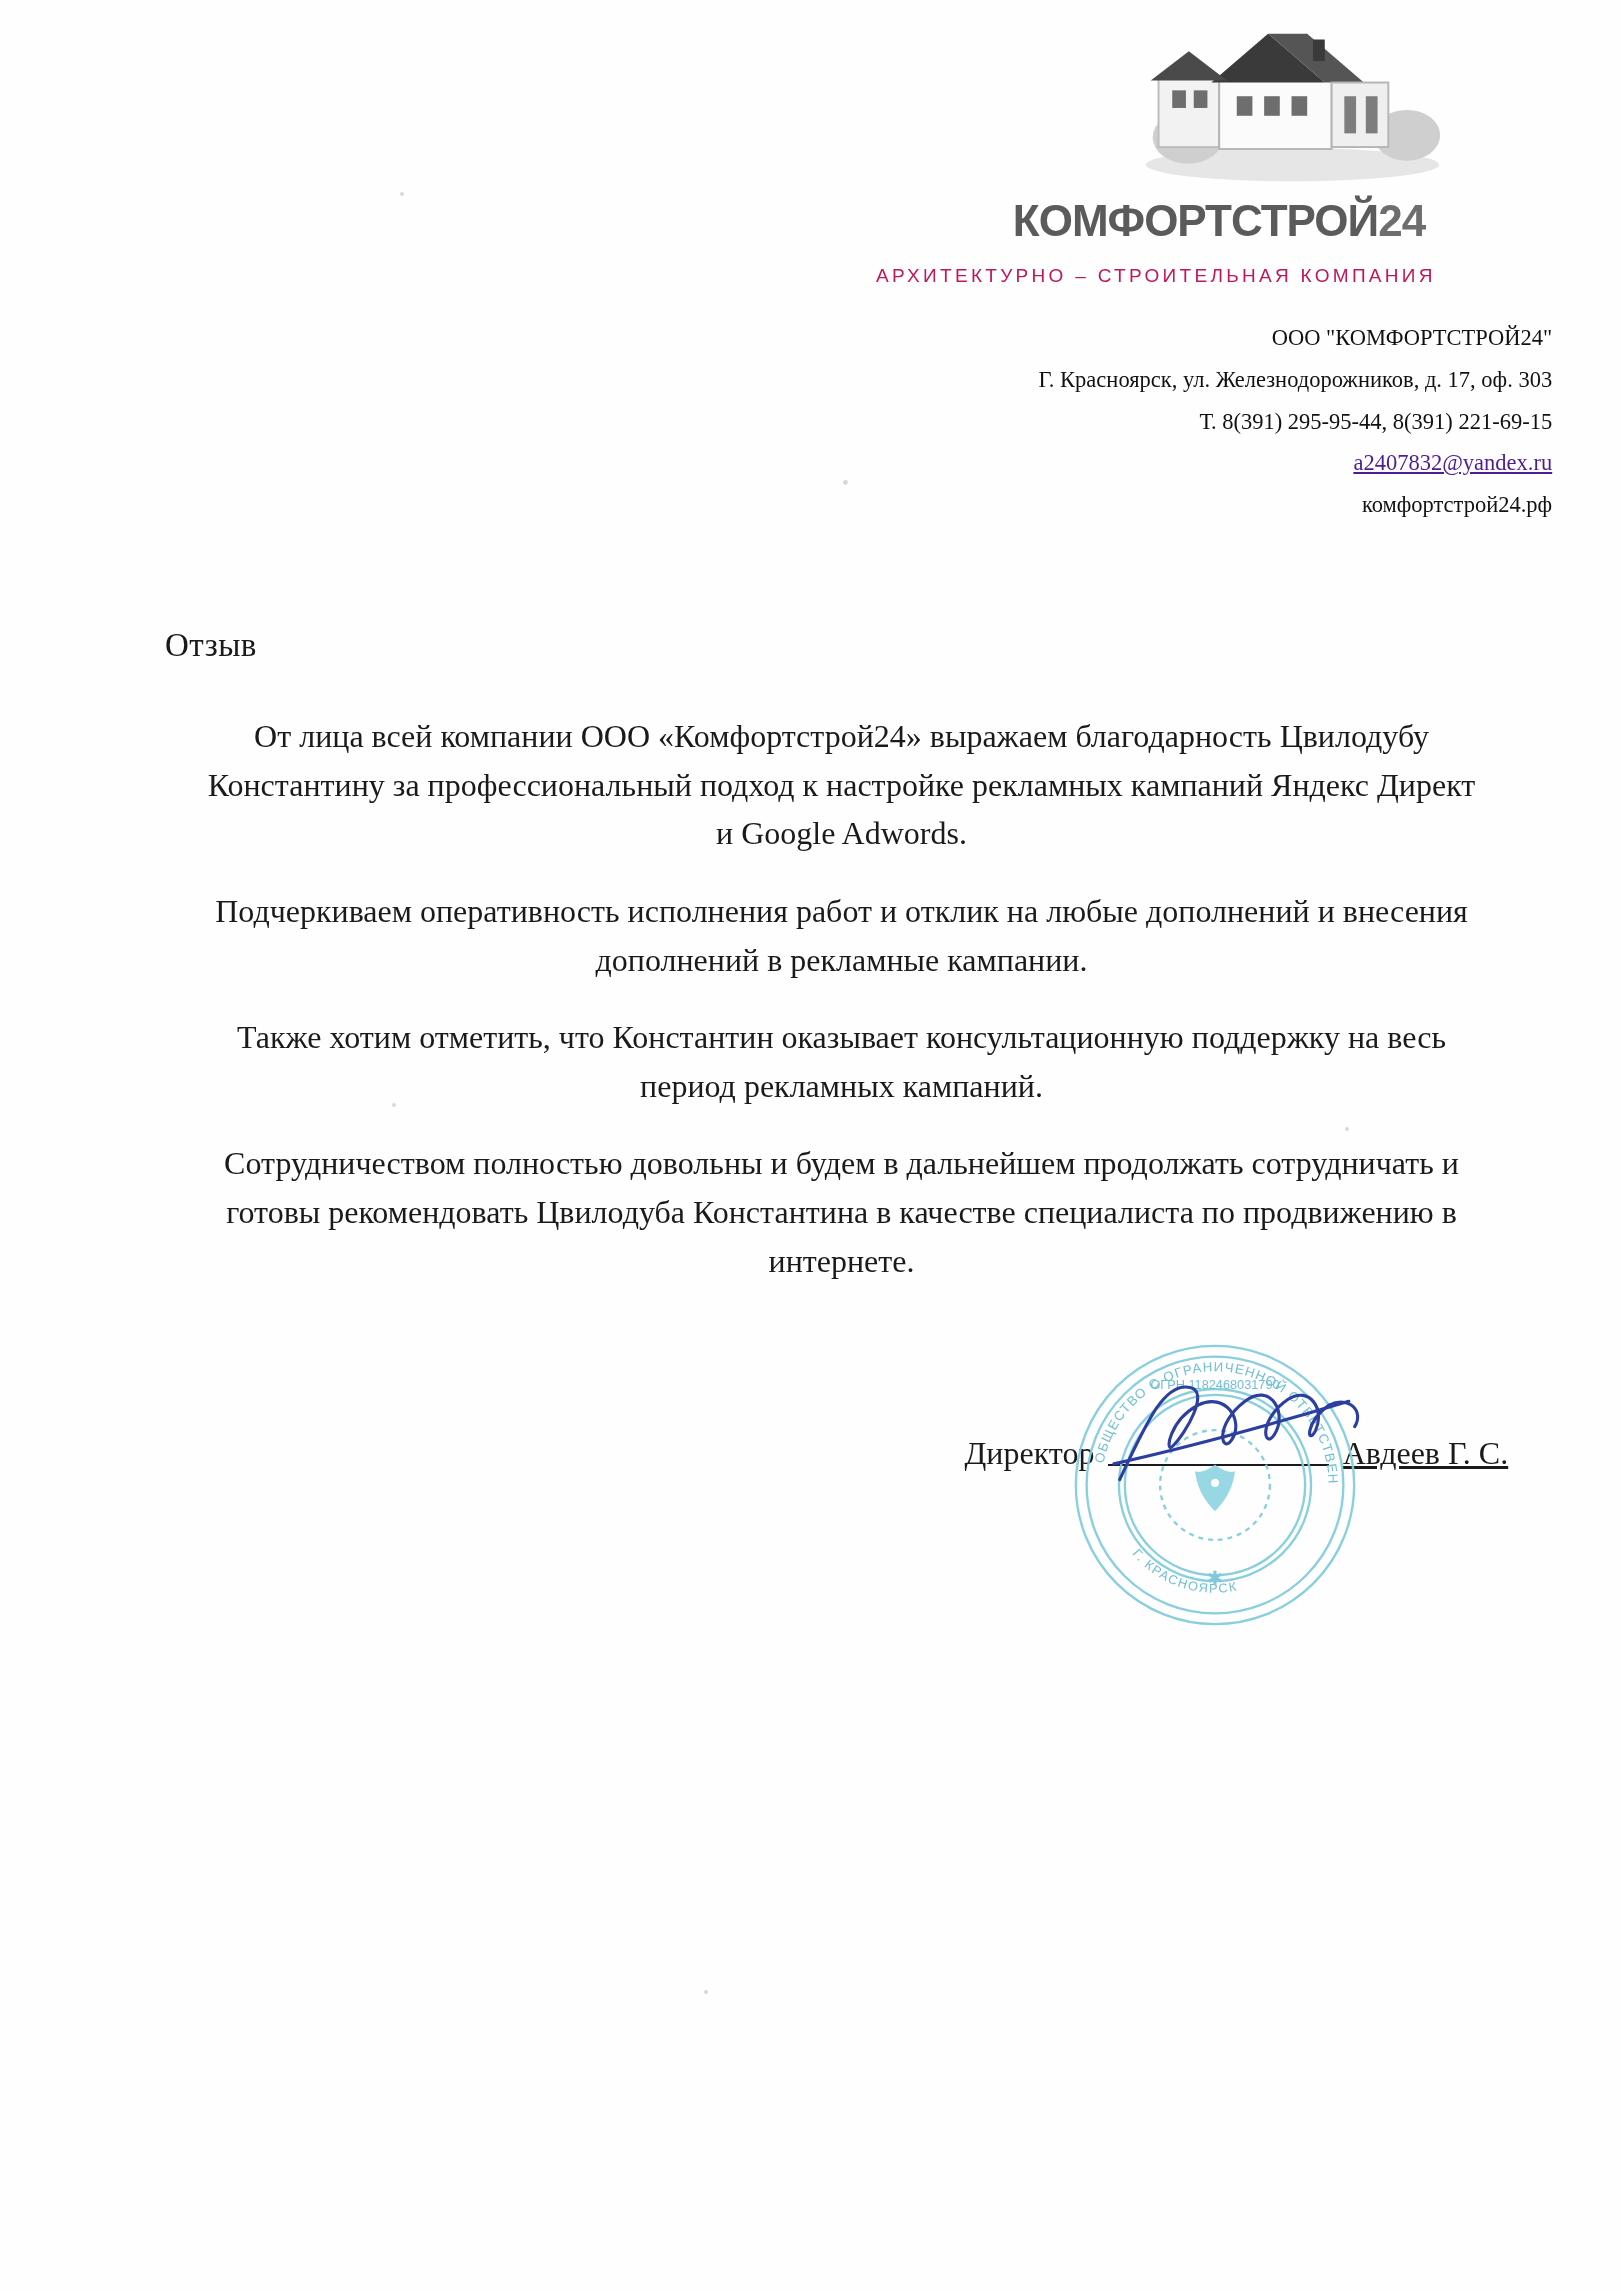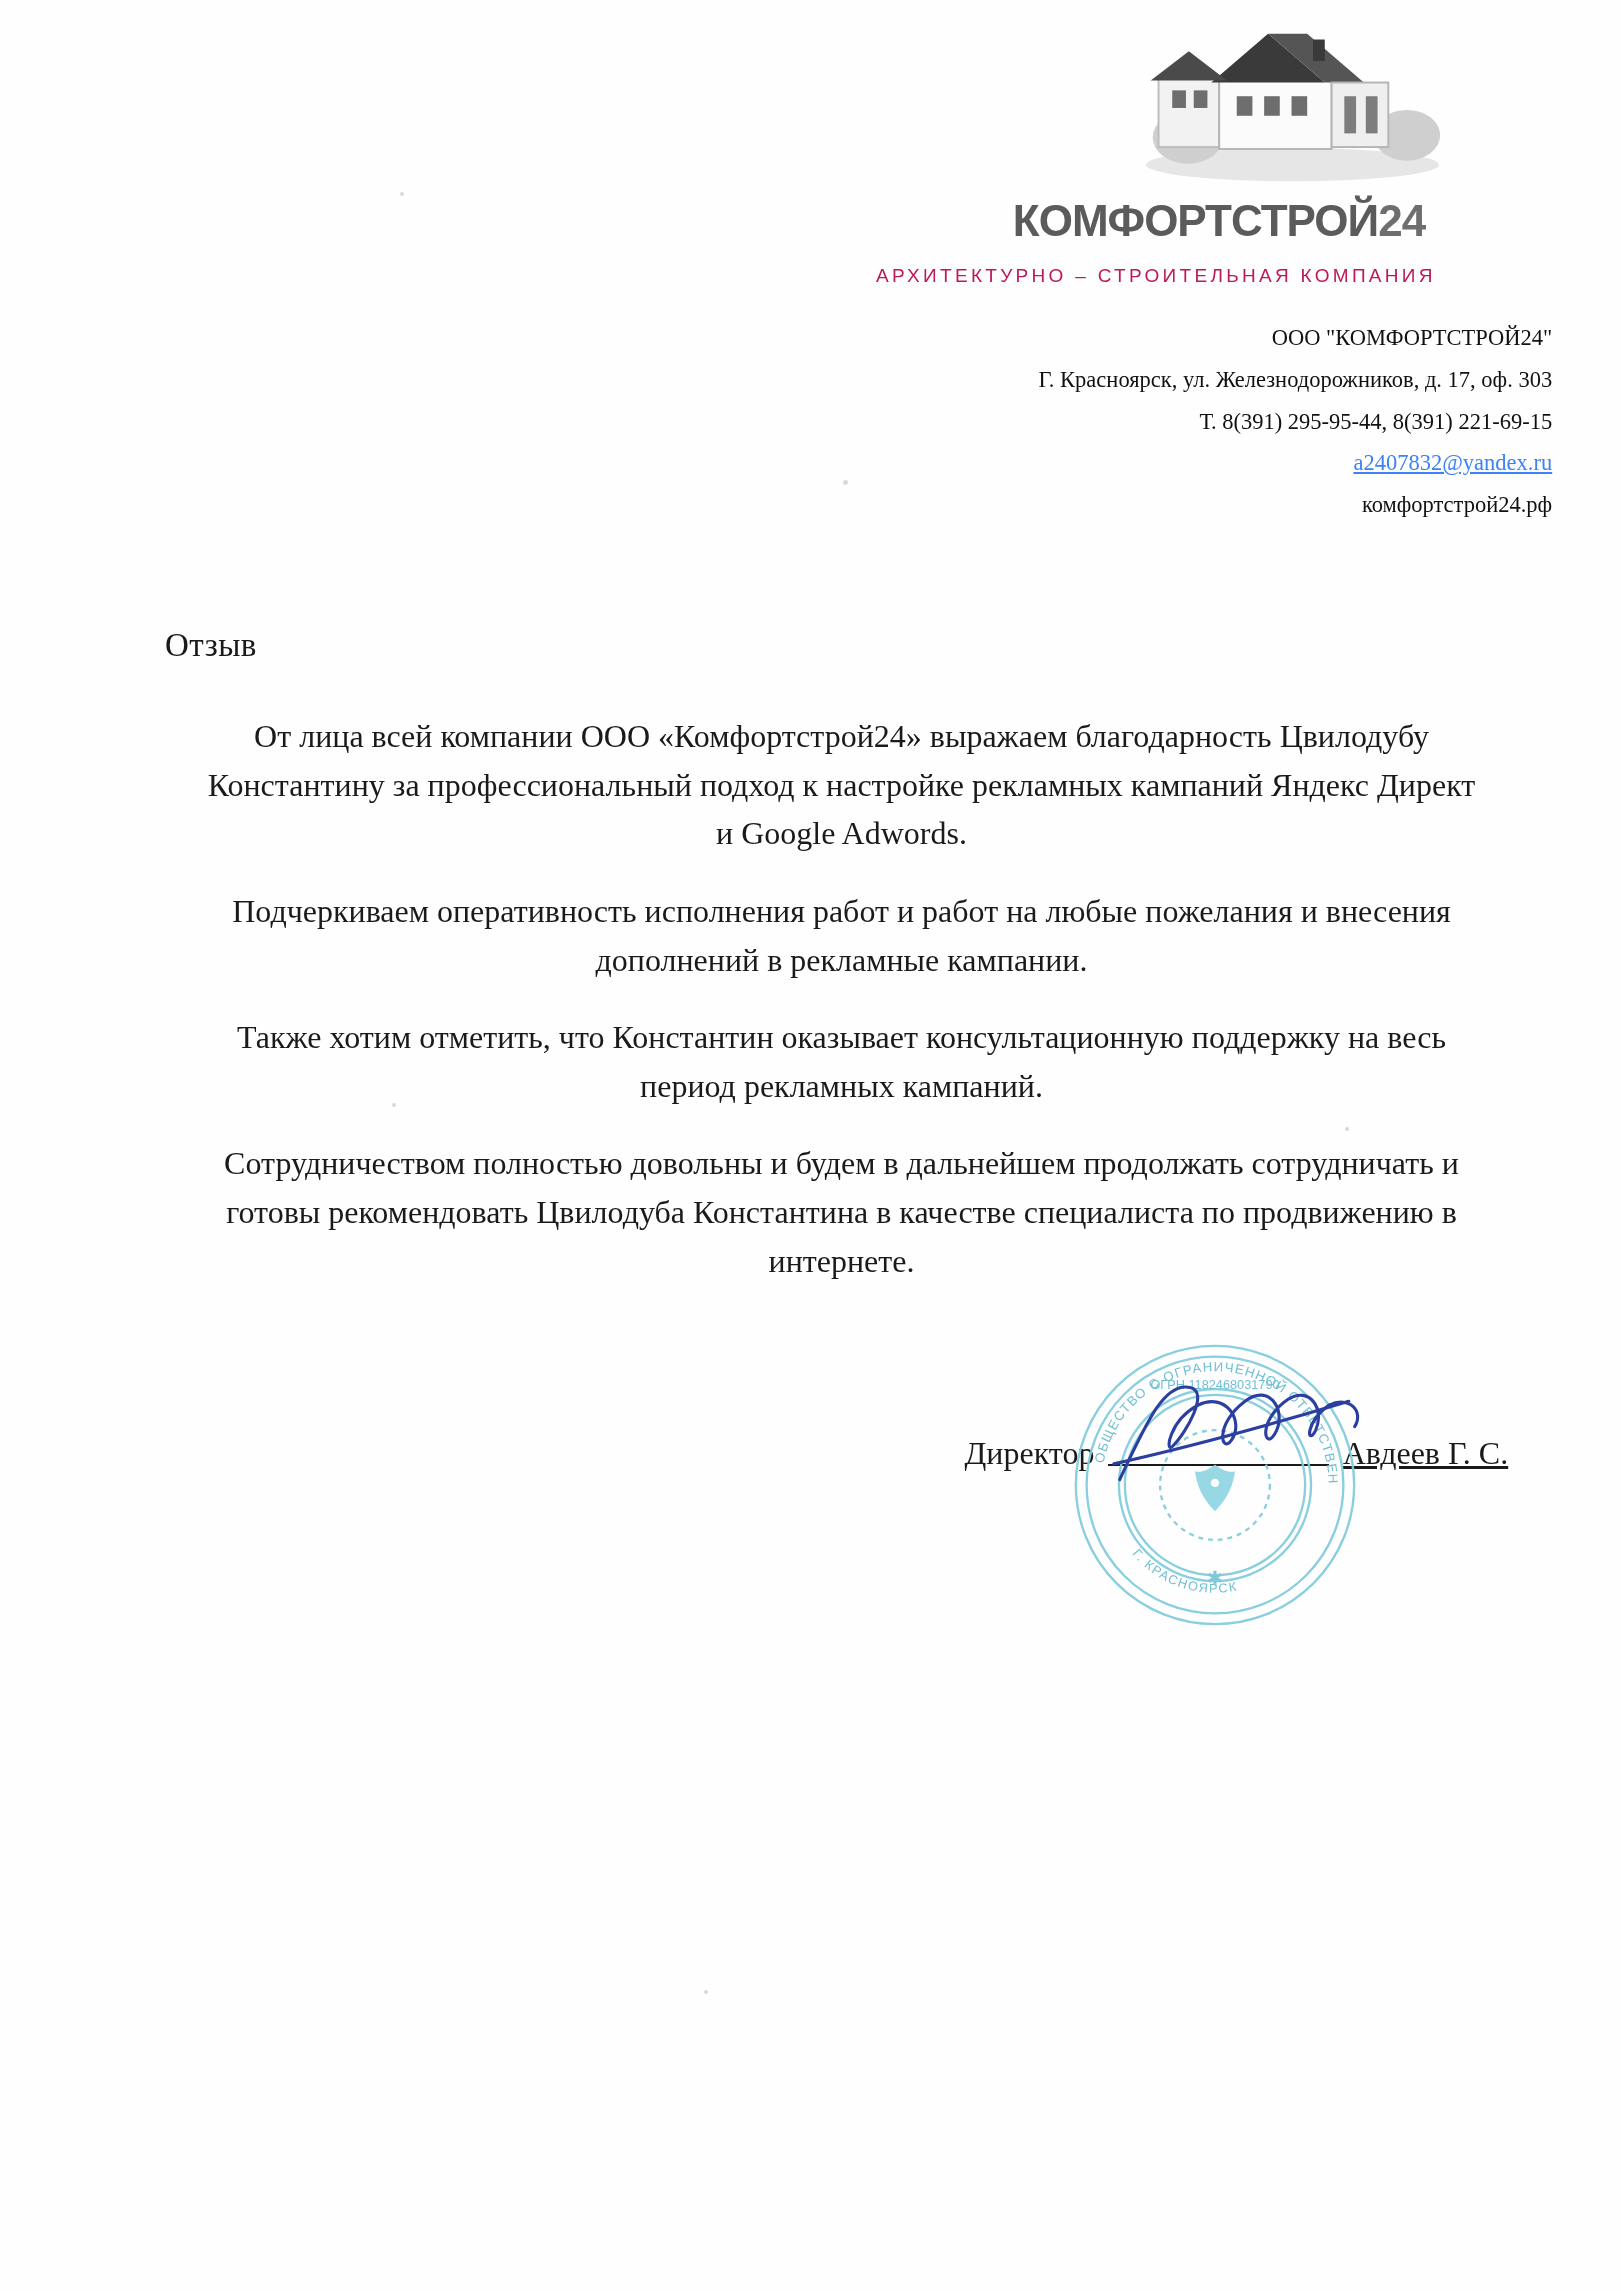--- a/index.html
+++ b/index.html
@@ -80,21 +80,21 @@
     margin-top: 15.7px;
     padding-right: 9.8px;
   }
   .contact-lines div {
     font-size: 22.5px;
     line-height: 1.85;
     color: #111;
     white-space: nowrap;
   }
   .contact-lines .email {
-    color: #3b82f6;
+    color: #4c1d95;
     text-decoration: underline;
   }
 
   
   .content {
     position: absolute;
     left: 165px;
     top: 627px;
     width: 1353px;
   }
@@ -218,21 +218,21 @@
       <div>Т. 8(391) 295-95-44, 8(391) 221-69-15</div>
       <div class="email">a2407832@yandex.ru</div>
       <div>комфортстрой24.рф</div>
     </div>
   </div>
 
   <div class="content">
     <div class="doc-title">Отзыв</div>
 
     <p class="para p1">От лица всей компании ООО «Комфортстрой24» выражаем благодарность Цвилодубу Константину за профессиональный подход к настройке рекламных кампаний Яндекс Директ и Google Adwords.</p>
-    <p class="para p2">Подчеркиваем оперативность исполнения работ и работ на любые пожелания и внесения дополнений в рекламные кампании.</p>
+    <p class="para p2">Подчеркиваем оперативность исполнения работ и отклик на любые дополнений и внесения дополнений в рекламные кампании.</p>
     <p class="para p3">Также хотим отметить, что Константин оказывает консультационную поддержку на весь период рекламных кампаний.</p>
     <p class="para p4">Сотрудничеством полностью довольны и будем в дальнейшем продолжать сотрудничать и готовы рекомендовать Цвилодуба Константина в качестве специалиста по продвижению в интернете.</p>
   </div>
 
   <div class="signature-row">
     <div class="sig-inner">
       <span class="sig-label">Директор</span>
       <span class="sig-line"></span>
       <span class="sig-name">Авдеев Г. С.</span>
     </div>

